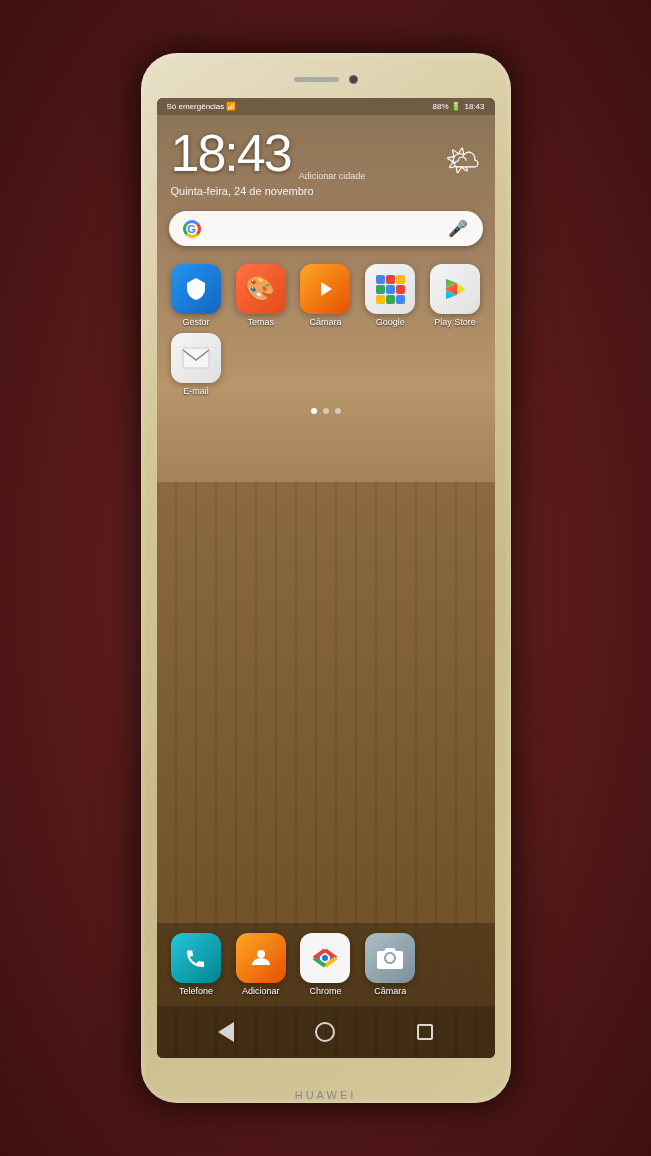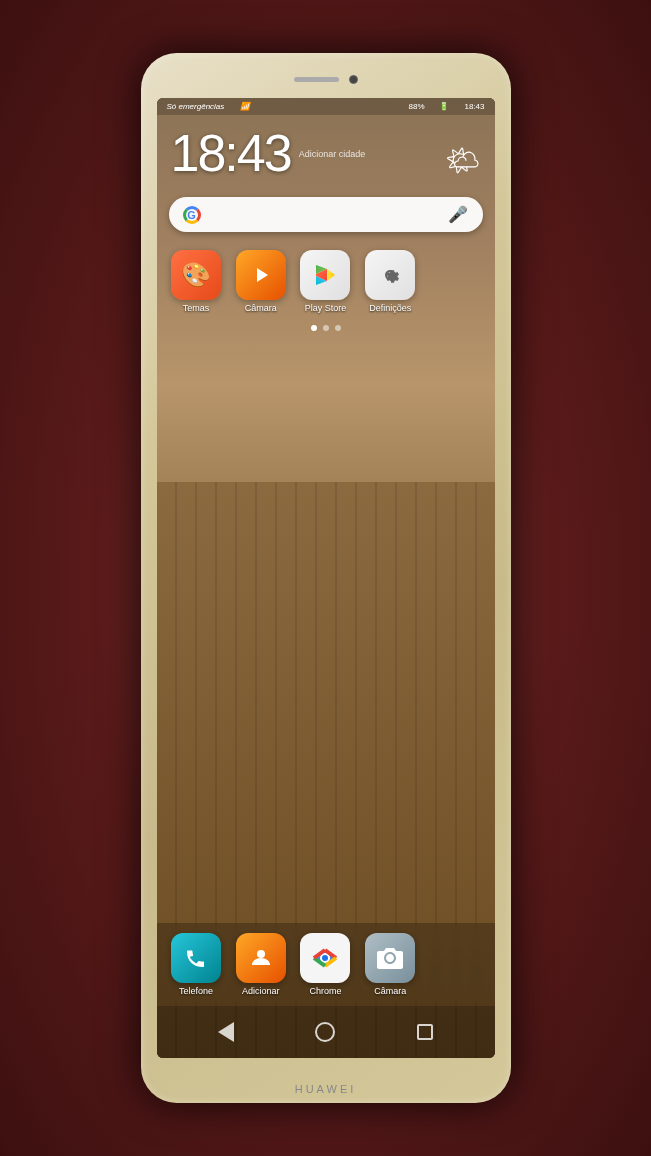--- a/index.html
+++ b/index.html
@@ -81,29 +81,28 @@
       align-items: center;
       padding: 4px 10px;
       background: rgba(0,0,0,0.2);
       color: white;
       font-size: 9px;
     }
 
     .status-left {
       display: flex;
       align-items: center;
-      gap: 16px;
+      gap: 2px;
       font-size: 8px;
-      font-style: italic;
     }
 
     .status-right {
       display: flex;
       align-items: center;
-      gap: 15px;
+      gap: 3px;
       font-size: 8px;
     }
 
     
     .clock-area {
       position: relative;
       z-index: 10;
       padding: 8px 14px 4px;
       color: white;
     }
@@ -118,21 +117,21 @@
       font-size: 52px;
       font-weight: 200;
       letter-spacing: -2px;
       color: white;
       text-shadow: 0 1px 4px rgba(0,0,0,0.5);
     }
 
     .add-city {
       font-size: 9px;
       color: rgba(255,255,255,0.8);
-      margin-bottom: 24px;
+      margin-bottom: 2px;
     }
 
     .weather-icon {
       margin-left: auto;
       font-size: 28px;
       margin-bottom: 6px;
     }
 
     .date-text {
       font-size: 11px;
@@ -310,21 +309,21 @@
     .nav-recent {
       width: 16px;
       height: 16px;
       border: 2px solid rgba(255,255,255,0.8);
       border-radius: 2px;
     }
 
     
     .huawei-brand {
       position: absolute;
-      bottom: 8px;
+      bottom: 2px;
       left: 50%;
       transform: translateX(-50%);
       color: #888;
       font-size: 11px;
       letter-spacing: 3px;
       font-weight: 500;
     }
 
     
     .phone-top-area {
@@ -378,49 +377,74 @@
     </div>
 
     <div class="clock-area">
       <div class="clock-row">
         <span class="clock-time">18:43</span>
         <div>
           <div class="add-city">Adicionar cidade</div>
         </div>
         <div class="weather-icon">🌤</div>
       </div>
+      <div class="date-text">Quinta-feira, 24 de novembro</div>
     </div>
 
     <div class="search-bar">
       <div class="google-g"></div>
       <div class="search-spacer"></div>
       <span class="mic-icon">🎤</span>
     </div>
 
     <div class="app-grid">
 
+      <div class="app-item">
+        <div class="app-icon app-gestor">
+          <svg width="26" height="26" viewBox="0 0 26 26" fill="white">
+            <path d="M13 2L4 7v6c0 5 4 9.7 9 11 5-1.3 9-6 9-11V7L13 2z"></path>
+          </svg>
+        </div>
+        <span class="app-label">Gestor</span>
+      </div>
 
       <div class="app-item">
         <div class="app-icon app-temas">
           <span style="font-size:24px;">🎨</span>
         </div>
         <span class="app-label">Temas</span>
       </div>
 
 
       <div class="app-item">
         <div class="app-icon app-videos">
           <svg width="24" height="24" viewBox="0 0 24 24" fill="white">
             <path d="M8 5v14l11-7z"></path>
           </svg>
         </div>
         <span class="app-label">Câmara</span>
       </div>
 
 
+      <div class="app-item">
+        <div class="app-icon app-google">
+          <div style="display:grid;grid-template-columns:repeat(3,9px);grid-template-rows:repeat(3,9px);gap:1px;">
+            <div style="background:#4285f4;border-radius:2px;"></div>
+            <div style="background:#ea4335;border-radius:2px;"></div>
+            <div style="background:#fbbc05;border-radius:2px;"></div>
+            <div style="background:#34a853;border-radius:2px;"></div>
+            <div style="background:#4285f4;border-radius:2px;"></div>
+            <div style="background:#ea4335;border-radius:2px;"></div>
+            <div style="background:#fbbc05;border-radius:2px;"></div>
+            <div style="background:#34a853;border-radius:2px;"></div>
+            <div style="background:#4285f4;border-radius:2px;"></div>
+          </div>
+        </div>
+        <span class="app-label">Google</span>
+      </div>
 
       <div class="app-item">
         <div class="app-icon app-playstore">
           <svg width="28" height="28" viewBox="0 0 28 28">
             <defs>
               <linearGradient id="pg1" x1="0%" y1="100%" x2="100%" y2="0%">
                 <stop offset="0%" style="stop-color:#00bcd4"></stop>
                 <stop offset="100%" style="stop-color:#4fc3f7"></stop>
               </linearGradient>
               <linearGradient id="pg2" x1="0%" y1="0%" x2="100%" y2="100%">
@@ -438,30 +462,30 @@
             </defs>
             <polygon points="5,4 5,13 16,8" fill="url(#pg2)"></polygon>
             <polygon points="5,15 5,24 16,20" fill="url(#pg1)"></polygon>
             <polygon points="16,8 16,20 24,14" fill="url(#pg3)"></polygon>
             <polygon points="5,13 5,15 16,20 16,8" fill="url(#pg4)"></polygon>
           </svg>
         </div>
         <span class="app-label">Play Store</span>
       </div>
 
-
-      <div class="app-item">
-        <div class="app-icon app-definicoes">
-          <svg width="28" height="28" viewBox="0 0 28 28" fill="#666">
-            <path d="M14 9a5 5 0 1 0 0 10A5 5 0 0 0 14 9zm0 8a3 3 0 1 1 0-6 3 3 0 0 1 0 6z"></path>
-            <path d="M21.6 14.8l1.4-1.1-1.5-2.6-1.8.7a7.8 7.8 0 0 0-1.3-.8l-.3-1.8h-3l-.3 1.8a7.8 7.8 0 0 0-1.3.8l-1.8-.7-1.5 2.6 1.4 1.1v1.4l-1.4 1.1 1.5 2.6 1.8-.7c.4.3.8.5 1.3.8l.3 1.8h3l.3-1.8c.5-.2.9-.5 1.3-.8l1.8.7 1.5-2.6-1.4-1.1v-1.4z"></path>
-          </svg>
-        </div>
-        <span class="app-label">Definições</span>
-      </div>
+      <div class="app-item">
+        <div class="app-icon app-email">
+          <svg width="28" height="22" viewBox="0 0 28 22" fill="none">
+            <rect x="1" y="1" width="26" height="20" rx="2" fill="#f5f5f5" stroke="#ccc"></rect>
+            <polyline points="1,3 14,13 27,3" fill="none" stroke="#888" stroke-width="1.5"></polyline>
+          </svg>
+        </div>
+        <span class="app-label">E-mail</span>
+      </div>
+
 
 
     </div>
 
     <div class="page-dots">
       <div class="dot dot-active"></div>
       <div class="dot dot-inactive"></div>
       <div class="dot dot-inactive"></div>
     </div>
 

